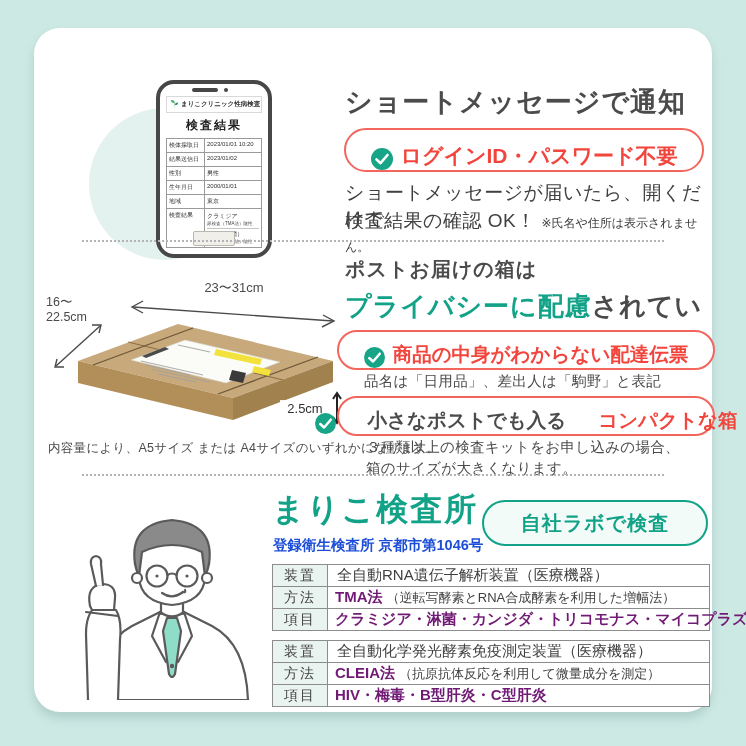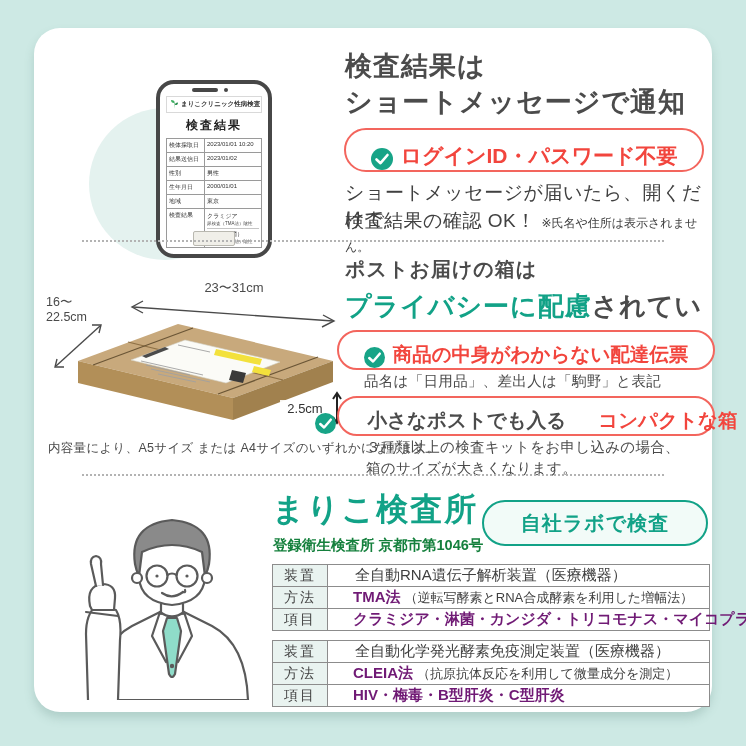--- a/index.html
+++ b/index.html
@@ -57,36 +57,36 @@
     background:#fff;border:2px solid #f3655d;border-radius:999px;white-space:nowrap;
   }
   .pill-red-text{color:#f2453d;font-weight:700;}
   .pill-dark-text{color:#4b4b4b;font-weight:700;}
   .check{flex:0 0 auto;display:block;}
   .body-text{font-size:19px;font-weight:500;color:#404040;letter-spacing:.5px;}
   .small-note{font-size:12px;color:#404040;font-weight:400;letter-spacing:0;}
   .sub-note{font-size:14.5px;color:#4a4a4a;letter-spacing:.3px;}
   
   .lab-title{font-size:32px;font-weight:700;color:#12a287;letter-spacing:2px;}
-  .lab-sub{font-size:14.5px;font-weight:600;color:#15803d;}
+  .lab-sub{font-size:14.5px;font-weight:600;color:#1d4ed8;}
   .badge{
     position:absolute;display:flex;align-items:center;justify-content:center;
     background:#f2fbf8;border:2px solid #12a287;border-radius:999px;
     color:#12a287;font-size:20px;font-weight:700;letter-spacing:1px;white-space:nowrap;
   }
   .lab-table{position:absolute;width:436px;border:1px solid #8c8c8c;background:#fff;}
   .lab-row{display:flex;border-top:1px solid #8c8c8c;min-height:21px;align-items:stretch;}
   .lab-row:first-child{border-top:none;}
   .lab-label{
     width:54px;flex:0 0 54px;background:#e9f3f0;border-right:1px solid #8c8c8c;
     display:flex;align-items:center;justify-content:center;
     font-size:14px;color:#444;letter-spacing:2px;text-align:center;
   }
   .lab-value{
-    flex:1;display:flex;align-items:center;gap:2px;padding:0 25px;
+    flex:1;display:flex;align-items:center;gap:2px;padding:0 7px;
     font-size:15px;color:#3f3f3f;white-space:nowrap;
   }
   .red{color:#701a75;font-weight:700;}
   .tnote{font-size:13px;color:#3f3f3f;font-weight:400;}
 </style>
 </head>
 <body>
 
 <div class="page">
   <div class="card">
@@ -135,21 +135,20 @@
             <div class="p-res-block">
               <div>淋病（淋菌）</div>
               <div class="p-res-detail">尿検査（TMA法）陰性</div>
             </div>
           </div>
         </div>
       </div>
       <div class="p-btn"></div>
     </div>
 
-    <div class="abs h1" style="left:311px;top:20px;">検査結果は</div>
     <div class="abs h1" style="left:311px;top:56px;">ショートメッセージで通知</div>
 
     <div class="pill" style="left:310px;top:100px;width:356px;height:40px;font-size:21px;">
       <svg class="check" width="22" height="22" viewBox="0 0 22 22">
         <circle cx="11" cy="11" r="11" fill="#17a487"></circle>
         <path d="M5.5,11.5 L9.5,15.2 L16.5,7" stroke="#fff" stroke-width="2.6" fill="none" stroke-linecap="round" stroke-linejoin="round"></path>
       </svg>
       <span class="pill-red-text">ログインID・パスワード不要</span>
     </div>
 

